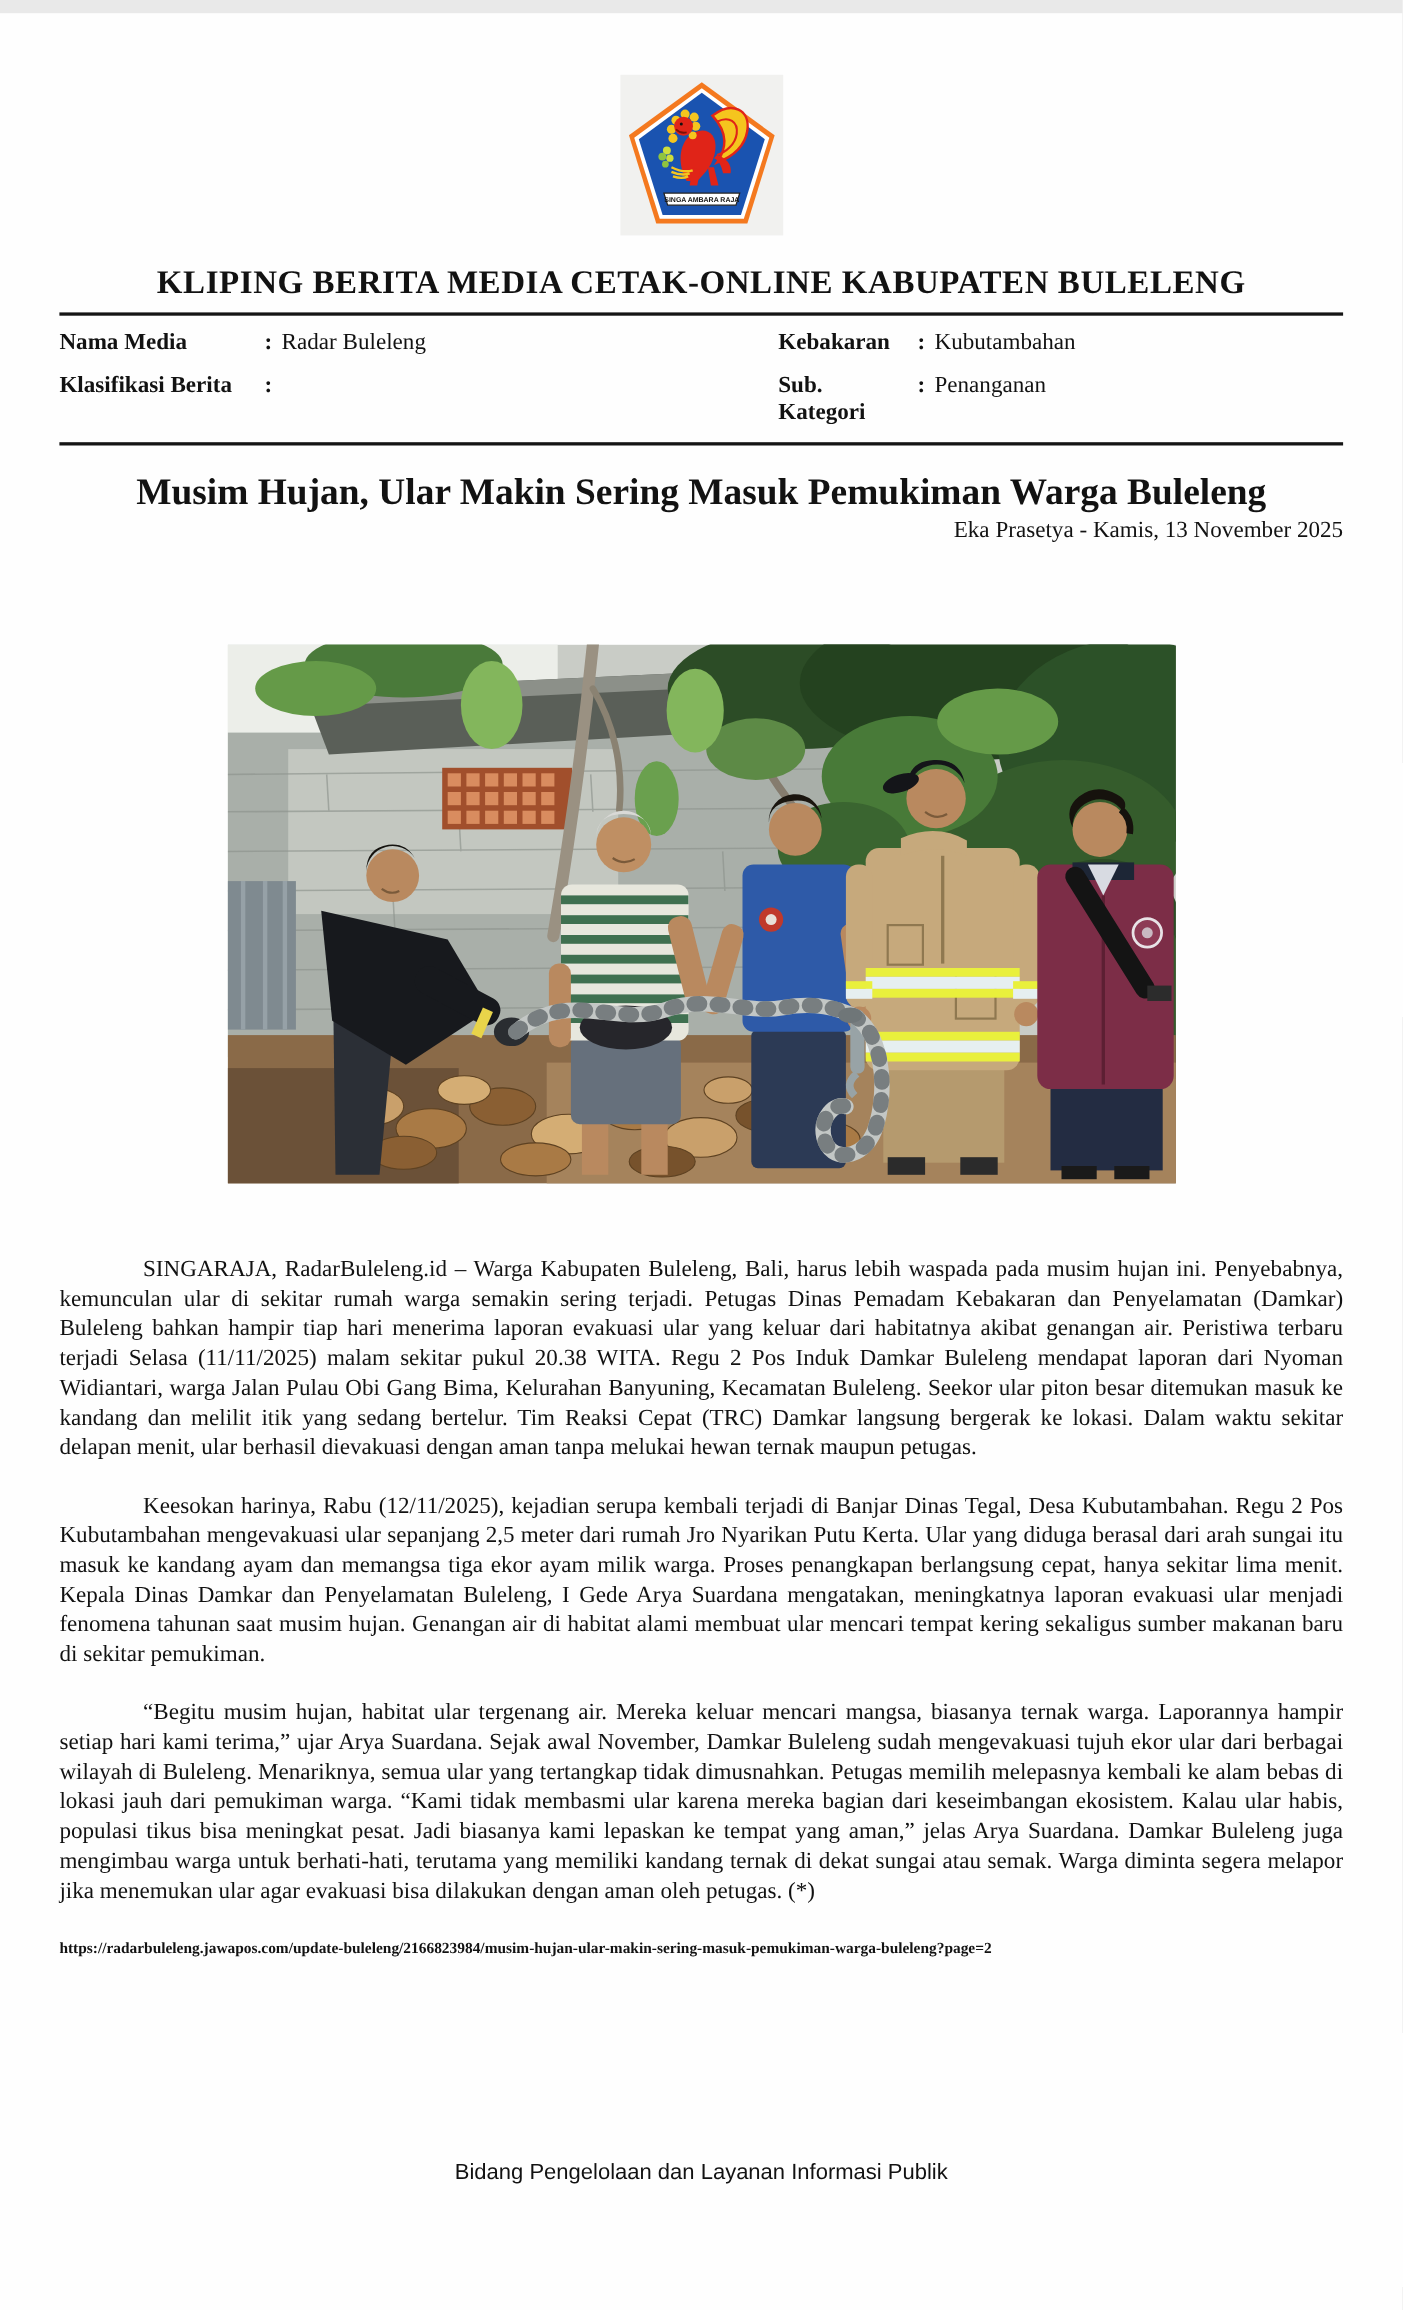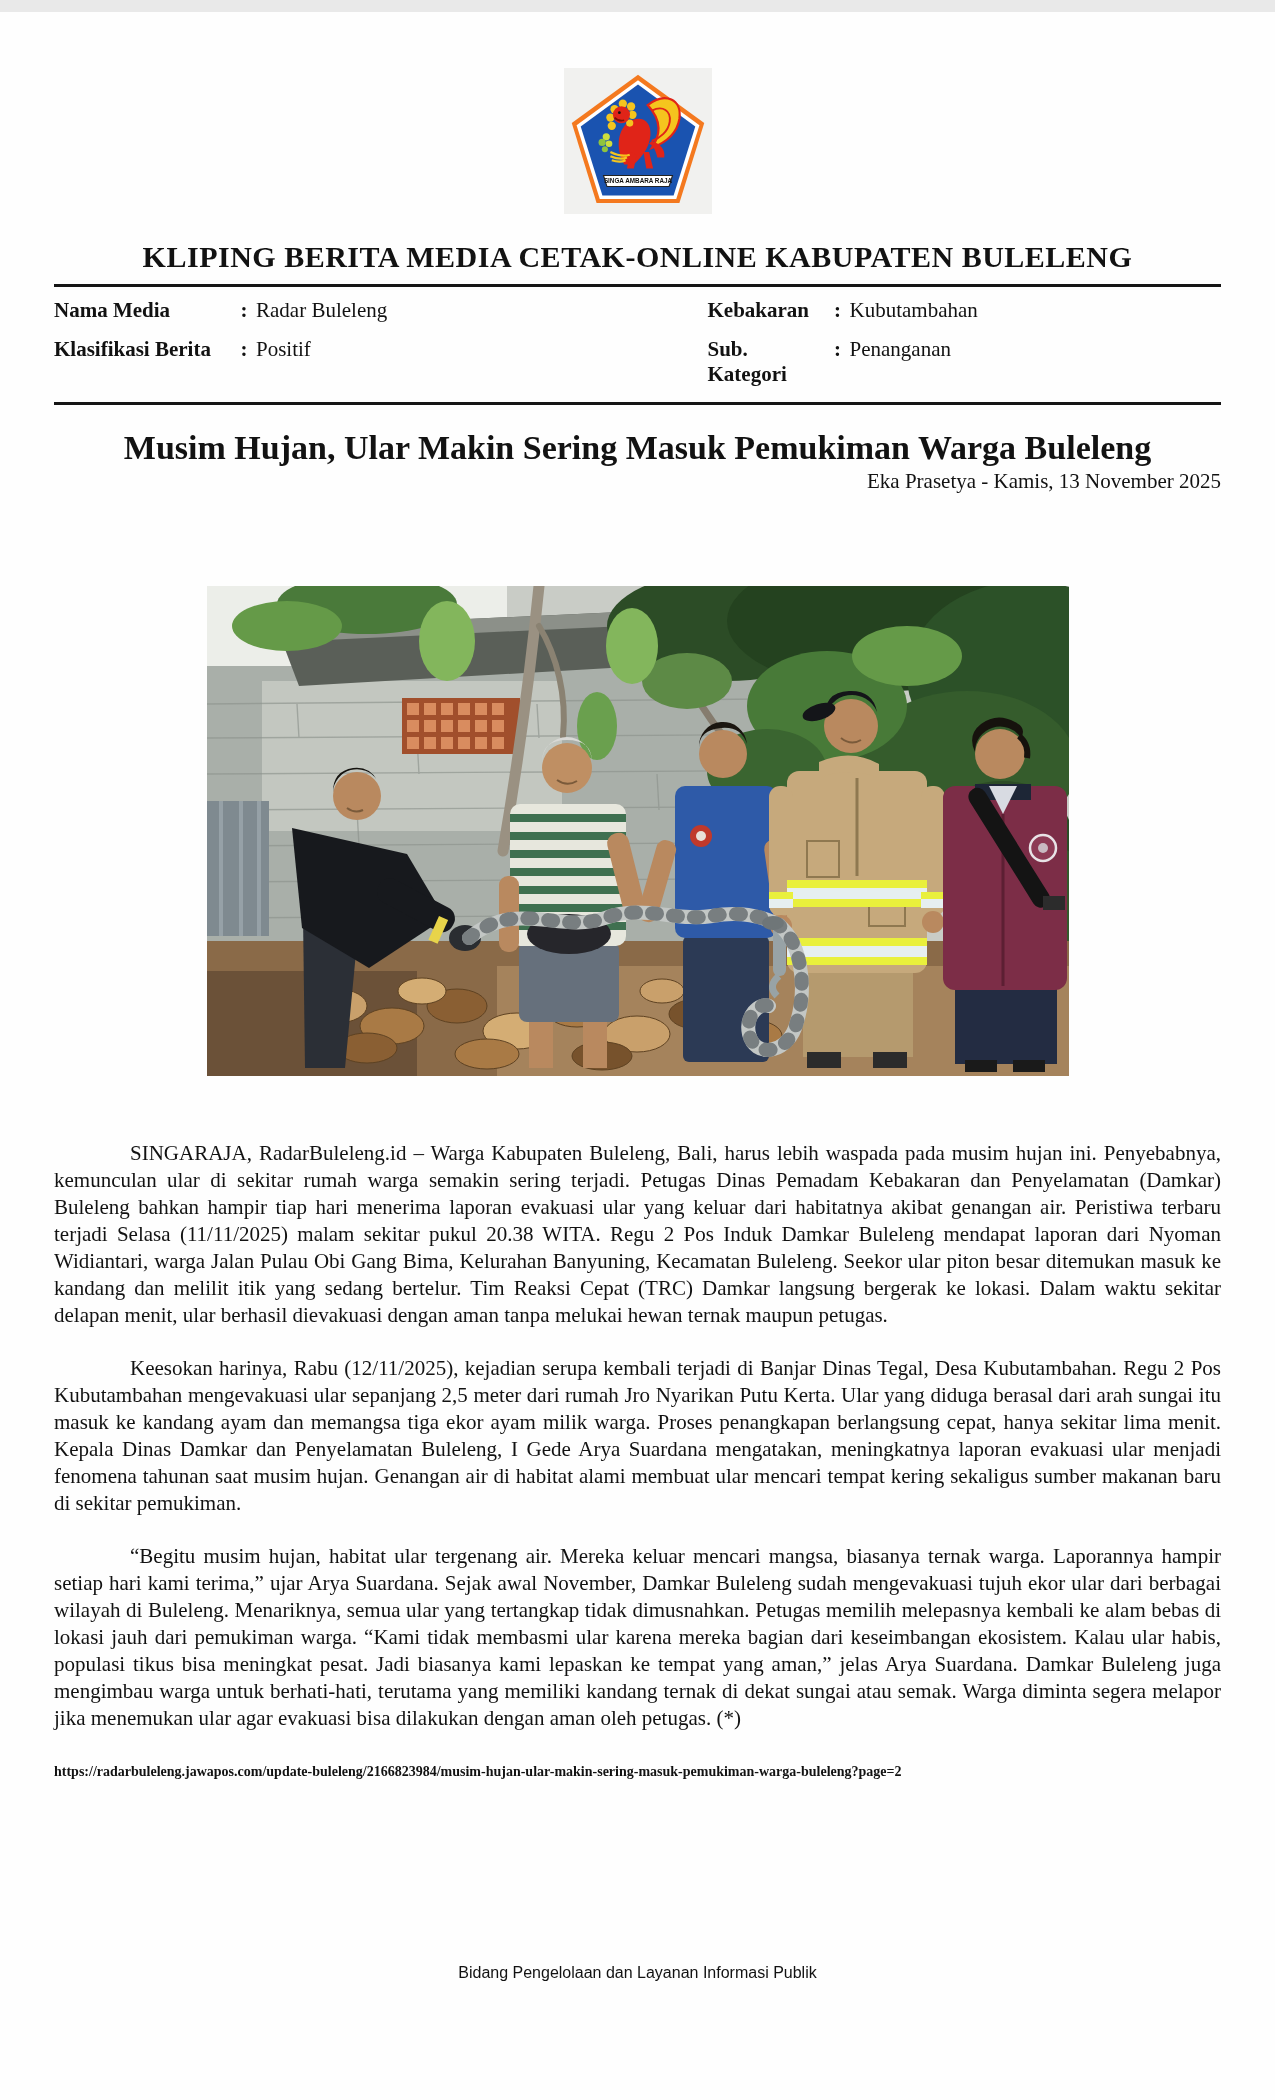--- a/index.html
+++ b/index.html
@@ -44,21 +44,21 @@
   .body-text{margin-top:64px;font-size:21px;line-height:27px;text-align:justify;}
   .body-text p{margin:0 0 26px 0;text-indent:76px;}
   .source-url{
     font-weight:bold;font-size:14px;line-height:28px;
     overflow-wrap:anywhere;word-break:break-word;
     color:#121212;text-decoration:none;display:block;margin-top:2px;
   }
 
   
   .footer{position:absolute;left:0;right:0;top:1952px;text-align:center;}
-  .footer-line1{font-family:"Liberation Sans",sans-serif;font-size:16px;}
+  .footer-line1{font-family:"Liberation Sans",sans-serif;font-size:20px;}
   .footer-line2{font-family:"Liberation Serif",serif;font-size:23px;font-weight:bold;margin-top:4px;}
 </style>
 </head>
 <body>
 
 <div class="page">
   <div class="content">
 
     <div class="logo-wrap">
       <div class="logo-box">
@@ -115,21 +115,20 @@
         <span class="meta-value">Radar Buleleng</span>
       </div>
       <div class="meta-cell meta-right">
         <span class="meta-label">Kebakaran</span>
         <span class="meta-colon">:</span>
         <span class="meta-value">Kubutambahan</span>
       </div>
       <div class="meta-cell meta-left">
         <span class="meta-label">Klasifikasi Berita</span>
         <span class="meta-colon">:</span>
-        <span class="meta-value">Positif</span>
       </div>
       <div class="meta-cell meta-right">
         <span class="meta-label">Sub. Kategori</span>
         <span class="meta-colon">:</span>
         <span class="meta-value">Penanganan</span>
       </div>
     </div>
     <hr class="rule2">
 
     <h2 class="article-title">Musim Hujan, Ular Makin Sering Masuk Pemukiman Warga Buleleng</h2>

